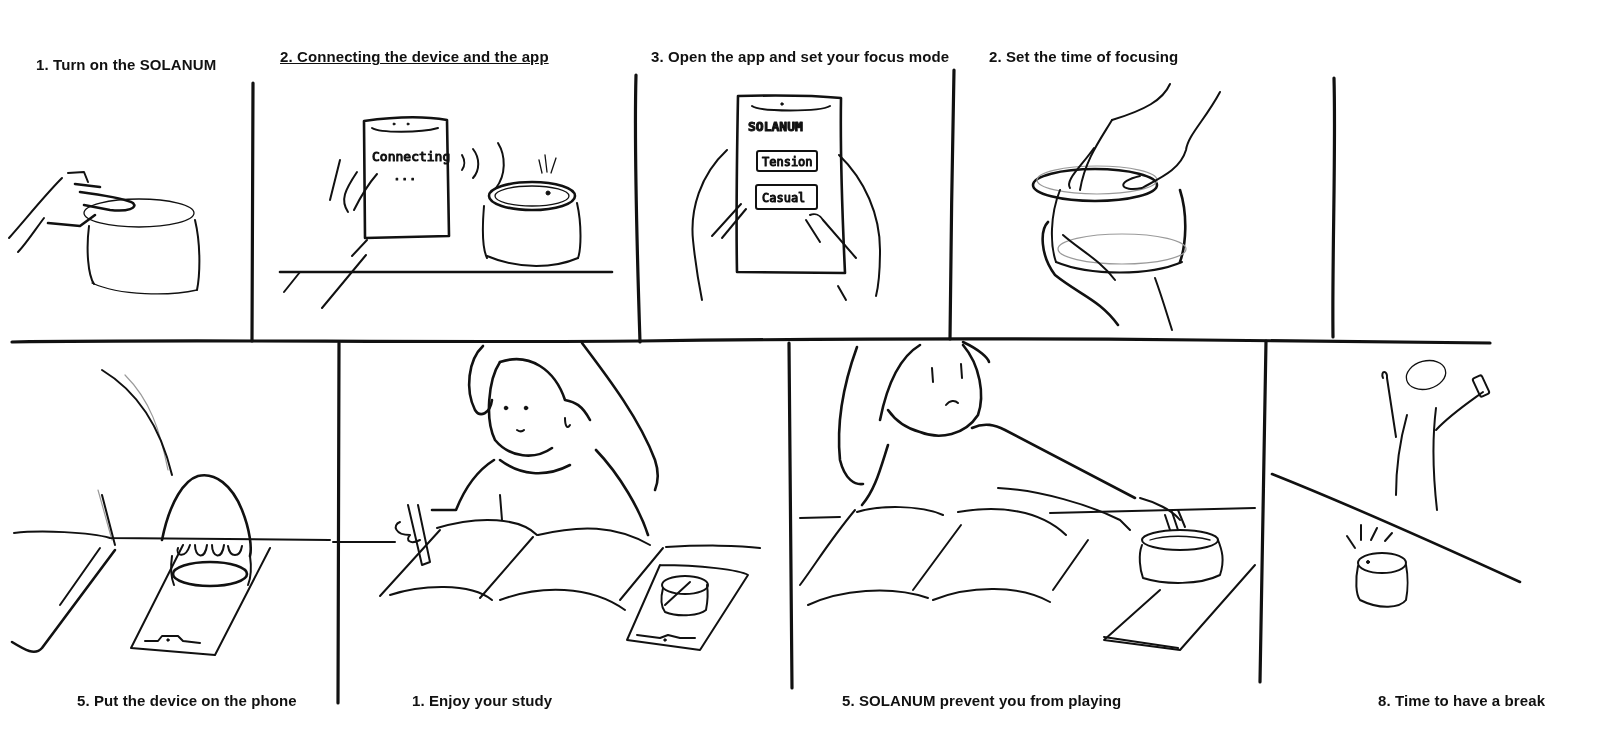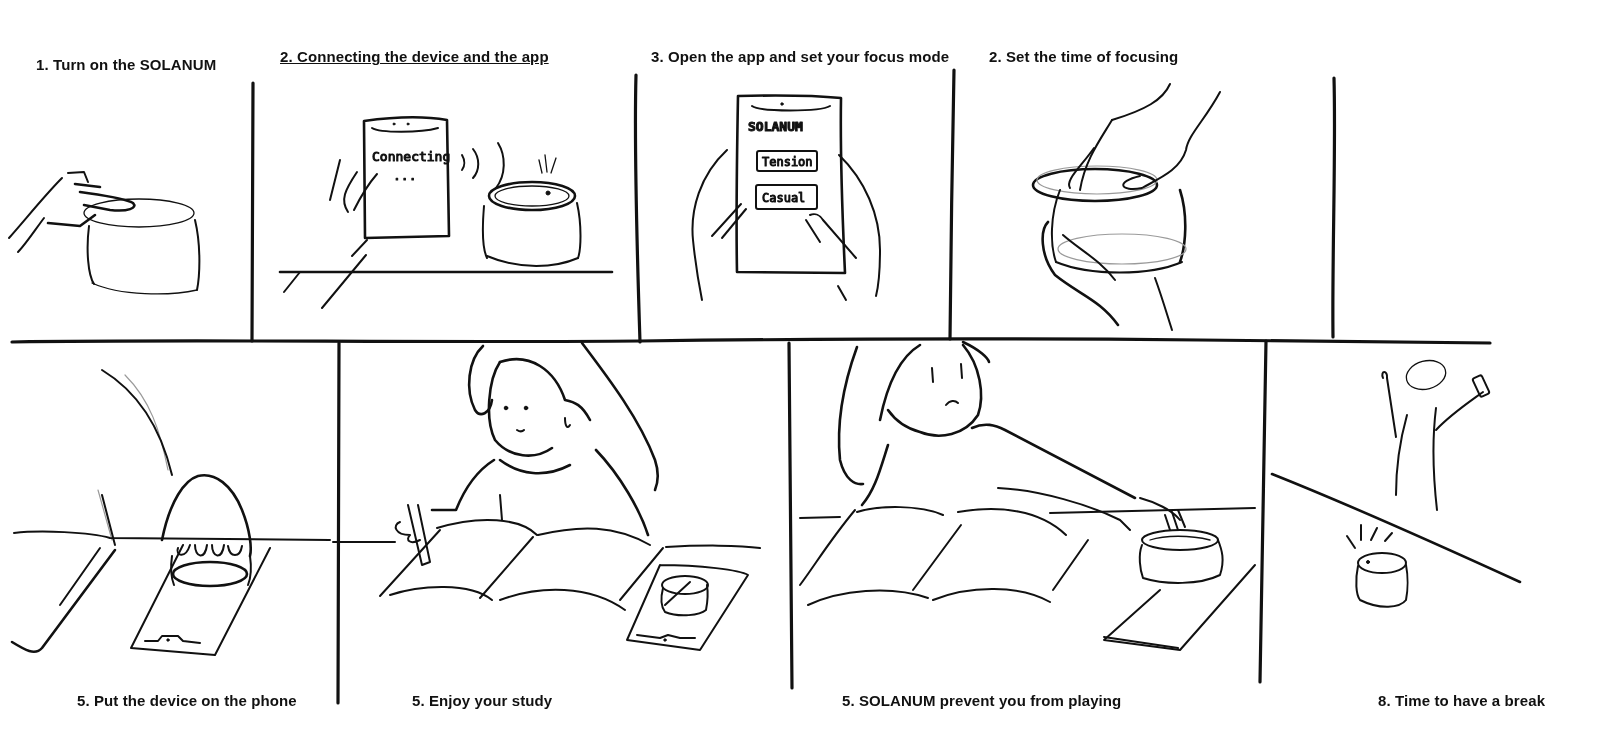--- a/index.html
+++ b/index.html
@@ -16,21 +16,21 @@
     .sketch-text { font-family: "DejaVu Sans Mono", monospace; fill: #111; }
   </style>
 </head>
 <body>
 
 <div class="caption" style="left:36px; top:56px;">1. Turn on the SOLANUM</div>
 <div class="caption" style="left:280px; top:48px;text-decoration:underline;">2. Connecting the device and the app</div>
 <div class="caption" style="left:651px; top:48px;text-align:center;">3. Open the app and set your focus mode</div>
 <div class="caption" style="left:989px; top:48px;">2. Set the time of focusing</div>
 <div class="caption" style="left:77px; top:692px;">5. Put the device on the phone</div>
-<div class="caption" style="left:412px; top:692px;">5. Enjoy your study</div>
+<div class="caption" style="left:412px; top:692px;">1. Enjoy your study</div>
 <div class="caption" style="left:842px; top:692px;">5. SOLANUM  prevent you from playing</div>
 <div class="caption" style="left:1378px; top:692px;">8. Time to have a break</div>
 
 <div class="board">
 <svg width="1600" height="752" viewBox="0 0 1600 752" xmlns="http://www.w3.org/2000/svg">
 
   <g class="stroke frame">
 
     <path d="M12 342 C 200 339, 400 343, 640 341 C 800 339, 1000 338, 1200 340 C 1340 342, 1420 343, 1490 343"></path>
 

